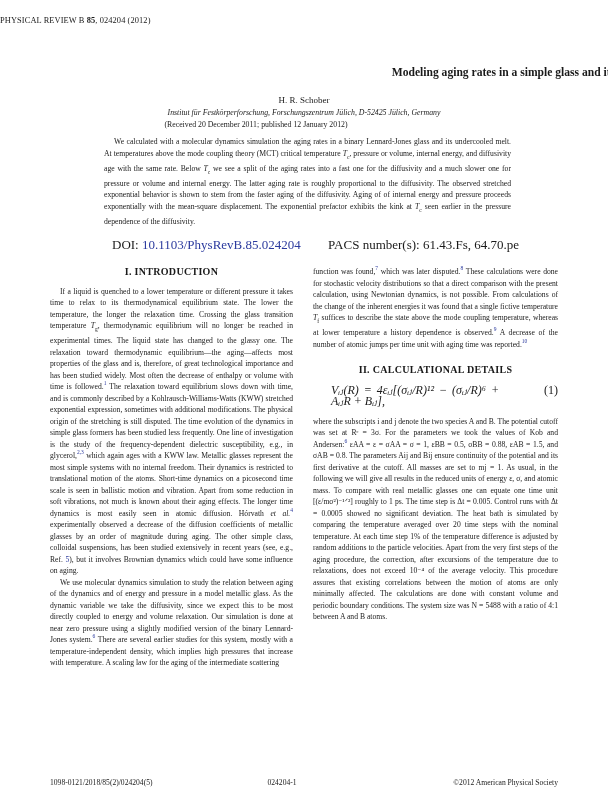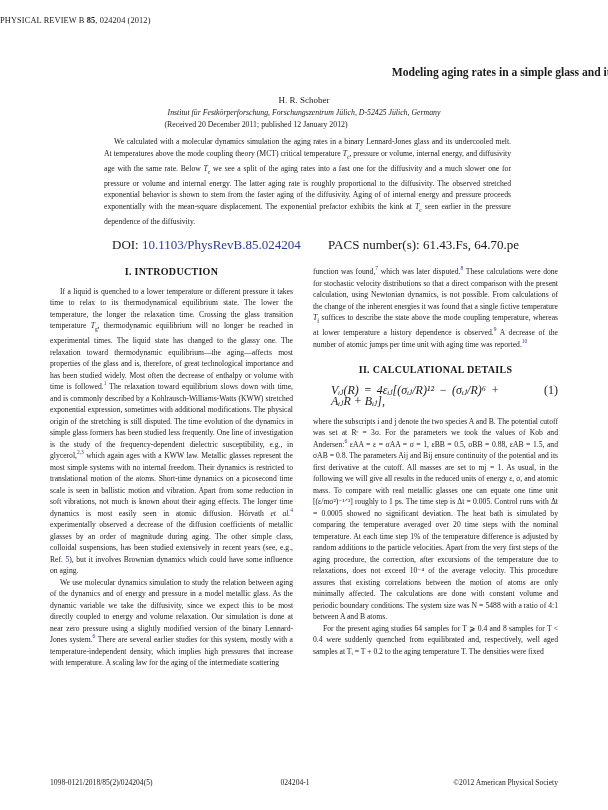--- a/index.html
+++ b/index.html
@@ -21,21 +21,21 @@
   .col-right { left:313px; width:245px; top:266px; }
   .sec-head { text-align:center; font-weight:bold; font-size:10px; letter-spacing:0.3px; margin:0 0 8px 0; }
   .para { text-indent:10px; margin:0; }
   .para.first-right { text-indent:0; }
   sup { font-size:5.5px; line-height:0; vertical-align:4px; }
   sup.ref { color:#2b3a9e; }
   i { font-style:italic; }
   .equation { margin:9px 0 8px 0; display:flex; justify-content:space-between; padding-left:18px; font-size:12px;gap:45px; }
   .footer { top:778px; font-size:7.6px; }
   .footer-left { left:50px; }
-  .footer-center { left:13px; width:564px; text-align:center; }
+  .footer-center { left:0; width:564px; text-align:center; }
   .footer-right { right:50px; }
 </style>
 </head>
 <body>
 
 <div class="abs journal"><span>PHYSICAL REVIEW B</span> <b>85</b><span>, 024204 (2012)</span></div>
 
 <div class="abs title">Modeling aging rates in a simple glass and its melt</div>
 <div class="abs author">H. R. Schober</div>
 <div class="abs affil">Institut für Festkörperforschung, Forschungszentrum Jülich, D-52425 Jülich, Germany</div>
@@ -56,18 +56,17 @@
 
 <div class="abs col col-right">
   <p class="para first-right"><span>function was found,</span><sup class="ref">7</sup><span> which was later disputed.</span><sup class="ref">8</sup><span> These calculations were done for stochastic velocity distributions so that a direct comparison with the present calculation, using Newtonian dynamics, is not possible. From calculations of the change of the inherent energies it was found that a single fictive temperature </span><i>T</i><sub style="font-size:5.5px">f</sub><span> suffices to describe the state above the mode coupling temperature, whereas at lower temperature a history dependence is observed.</span><sup class="ref">9</sup><span> A decrease of the number of atomic jumps per time unit with aging time was reported.</span><sup class="ref">10</sup></p>
   <div style="height:14px"></div>
   <div class="sec-head">II.  CALCULATIONAL DETAILS</div>
   <div class="equation">
     <i>Vᵢⱼ(R) = 4εᵢⱼ[(σᵢⱼ/R)¹² − (σᵢⱼ/R)⁶ + AᵢⱼR + Bᵢⱼ],</i>
     <span>(1)</span>
   </div>
   <p class="para first-right"><span>where the subscripts i and j denote the two species A and B. The potential cutoff was set at Rᶜ = 3σ. For the parameters we took the values of Kob and Andersen:</span><sup class="ref">6</sup><span> εAA = ε = σAA = σ = 1, εBB = 0.5, σBB = 0.88, εAB = 1.5, and σAB = 0.8. The parameters Aij and Bij ensure continuity of the potential and its first derivative at the cutoff. All masses are set to mj = 1. As usual, in the following we will give all results in the reduced units of energy ε, σ, and atomic mass. To compare with real metallic glasses one can equate one time unit [(ε/mσ²)⁻¹ᐟ²] roughly to 1 ps. The time step is Δt = 0.005. Control runs with Δt = 0.0005 showed no significant deviation. The heat bath is simulated by comparing the temperature averaged over 20 time steps with the nominal temperature. At each time step 1% of the temperature difference is adjusted by random additions to the particle velocities. Apart from the very first steps of the aging procedure, the correction, after excursions of the temperature due to relaxations, does not exceed 10⁻⁴ of the average velocity. This procedure assures that existing correlations between the motion of atoms are only minimally affected. The calculations are done with constant volume and periodic boundary conditions. The system size was N = 5488 with a ratio of 4:1 between A and B atoms.</span></p>
-  <p class="para">For the present aging studies 64 samples for T ⩾ 0.4 and 8 samples for T &lt; 0.4 were suddenly quenched from equilibrated and, respectively, well aged samples at Tᵢ = T + 0.2 to the aging temperature T. The densities were fixed</p>
 </div>
 
 <div class="abs footer footer-left">1098-0121/2018/85(2)/024204(5)</div>
 <div class="abs footer footer-center">024204-1</div>
 <div class="abs footer footer-right">©2012 American Physical Society</div>
 
 </body></html>

